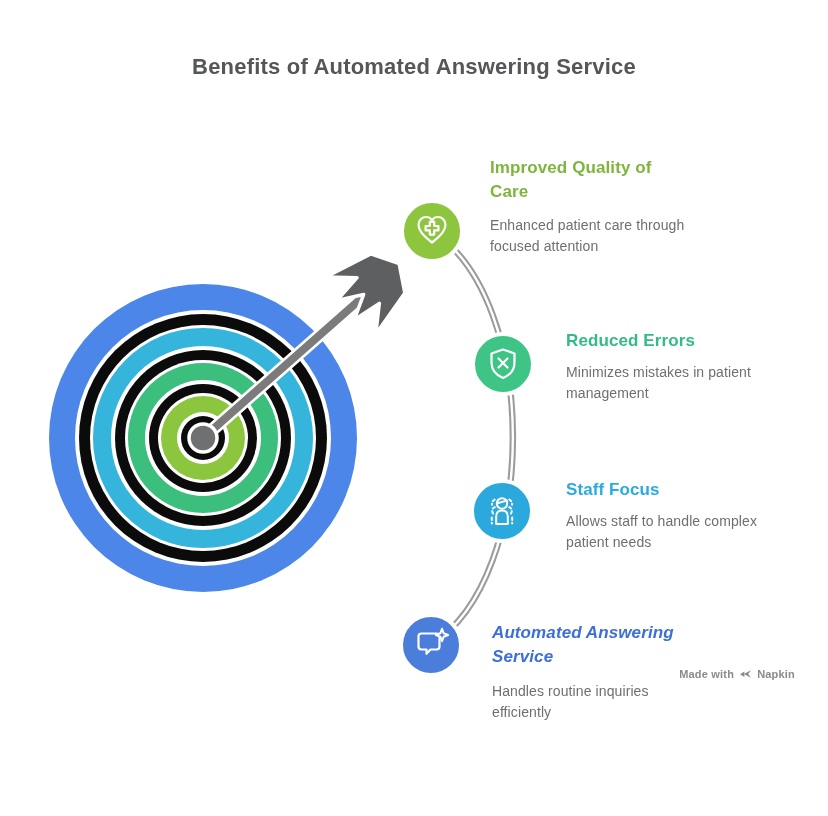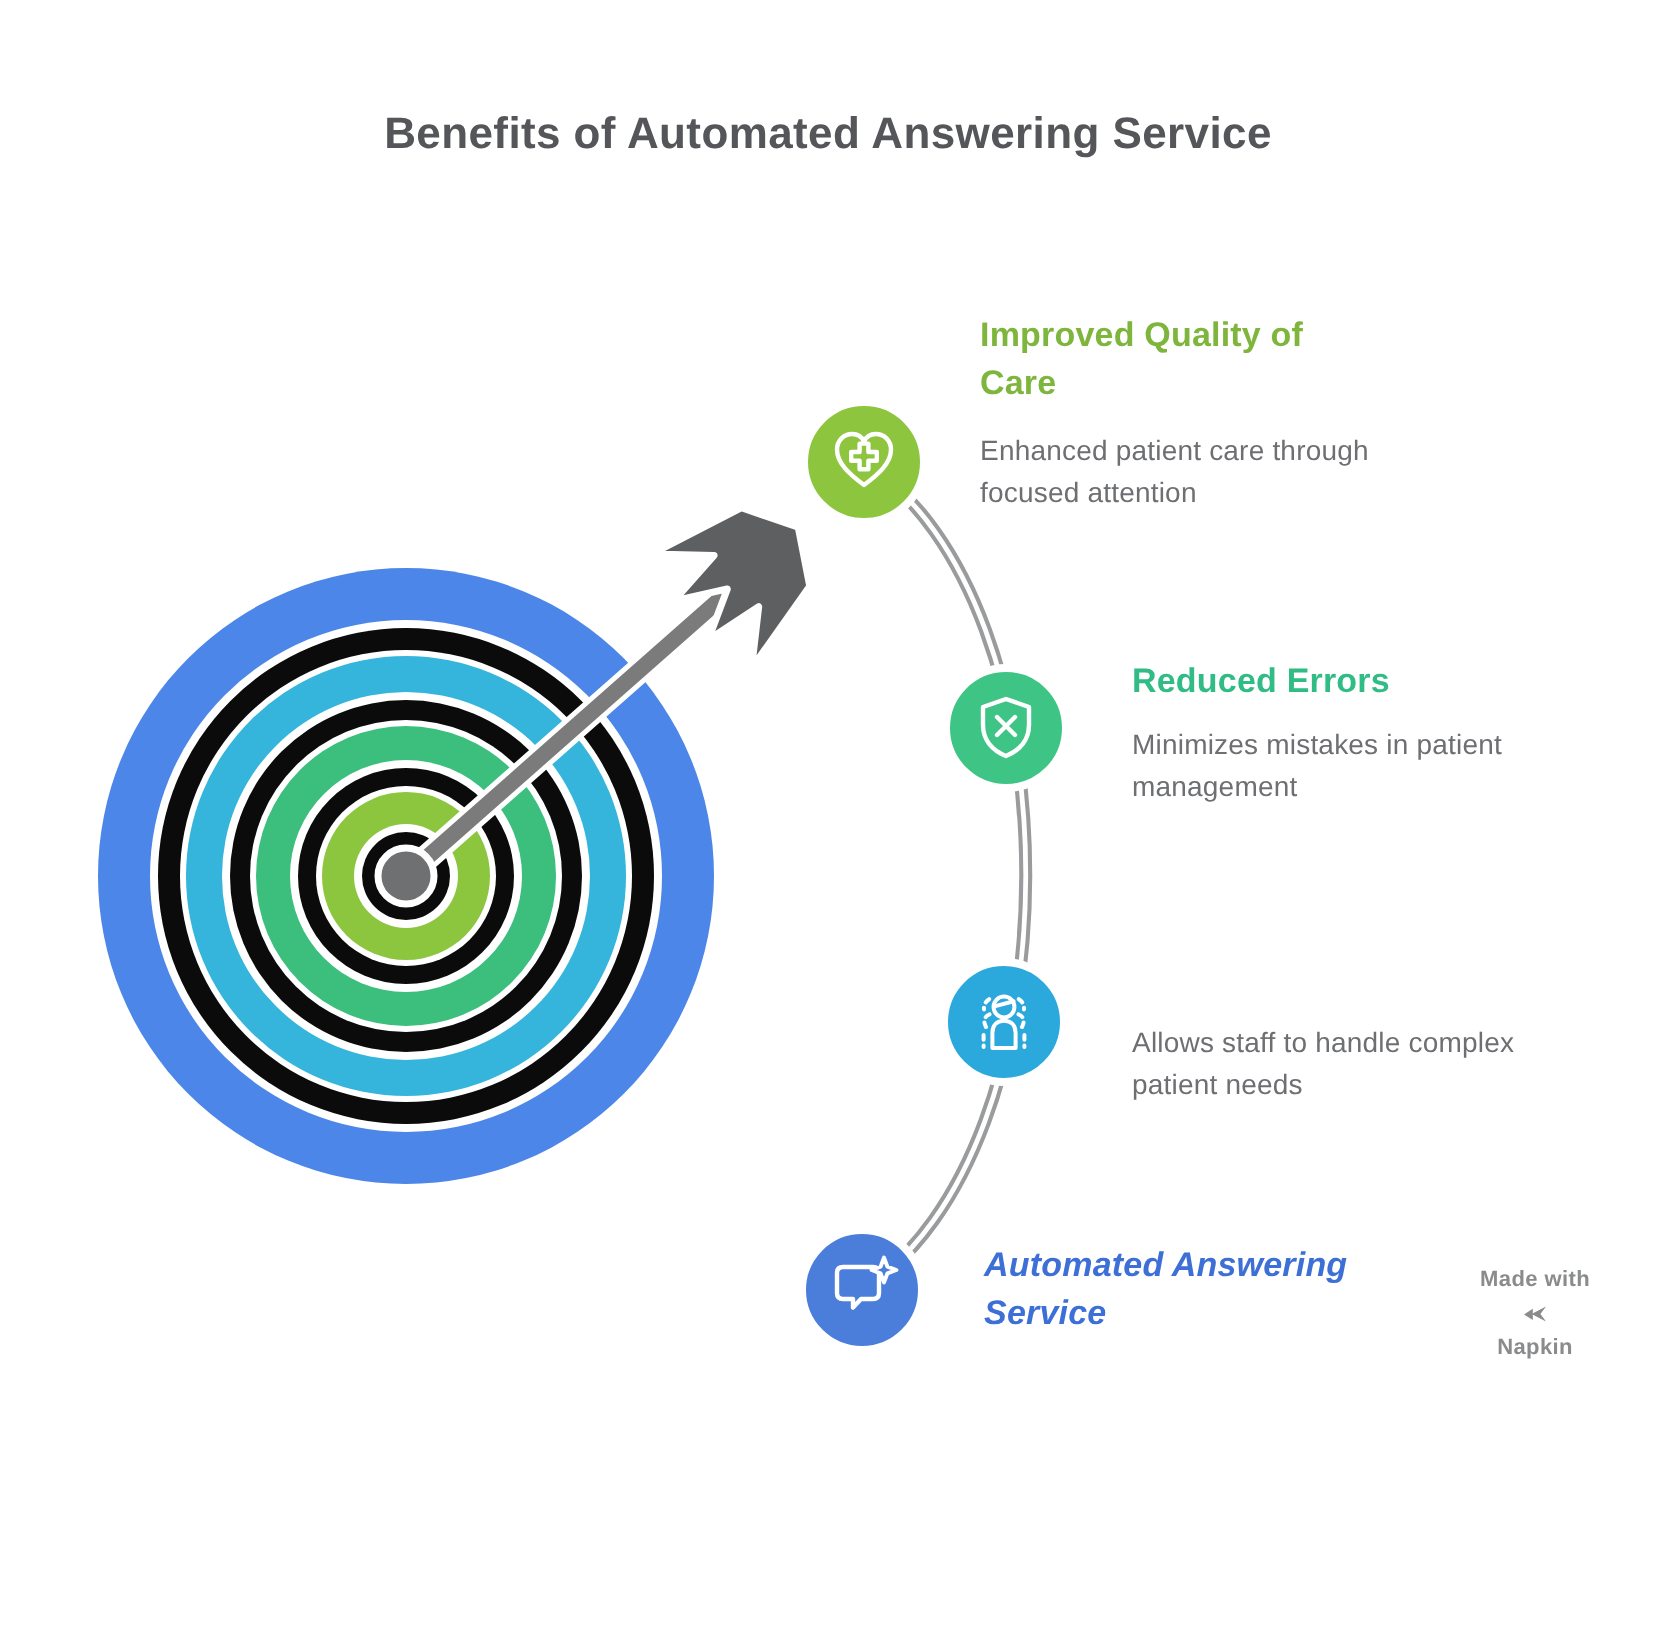--- a/index.html
+++ b/index.html
@@ -23,21 +23,21 @@
   .t1{left:490px;top:156px;width:190px;}
   .d1{left:490px;top:215px;width:210px;}
   .t2{left:566px;top:329px;width:220px;}
   .d2{left:566px;top:362px;width:205px;}
   .t3{left:566px;top:478px;width:220px;}
   .d3{left:566px;top:511px;width:210px;}
   .t4{left:492px;top:621px;width:200px;}
   .d4{left:492px;top:681px;width:180px;}
   .watermark{
     position:absolute;right:33px;bottom:24px;display:flex;align-items:center;gap:5px;
-    font-size:11px;color:#8A8B8D;font-weight:600;letter-spacing:.2px;flex-direction:column;
+    font-size:11px;color:#8A8B8D;font-weight:600;letter-spacing:.2px;
   }
   .watermark svg{display:block;}
 </style>
 </head>
 <body>
 
 <div class="stage">
 
   <div class="page-title">Benefits of Automated Answering Service</div>
 
@@ -118,23 +118,25 @@
       </g>
     </g>
   </svg>
 
   <div class="node-title t1" style="color: rgb(126, 181, 60);">Improved Quality of Care</div>
   <div class="node-desc d1">Enhanced patient care through focused attention</div>
 
   <div class="node-title t2" style="color: rgb(49, 188, 133);">Reduced Errors</div>
   <div class="node-desc d2">Minimizes mistakes in patient management</div>
 
+  <div class="node-title t3" style="color: rgb(41, 171, 226);">Staff Focus</div>
   <div class="node-desc d3">Allows staff to handle complex patient needs</div>
 
   <div class="node-title t4" style="color: rgb(61, 111, 214); font-style: italic;">Automated Answering Service</div>
+  <div class="node-desc d4">Handles routine inquiries efficiently</div>
 
   <div class="watermark">
     <span>Made with</span>
     <svg width="13" height="12" viewBox="0 0 13 12">
       <path d="M1 6.2 L5.4 3.4 L5.4 9 Z" fill="#8A8B8D"></path>
       <path d="M4.8 6 L12 2.2 L9.2 6 L12 9.8 Z" fill="#8A8B8D"></path>
     </svg>
     <span>Napkin</span>
   </div>
 

